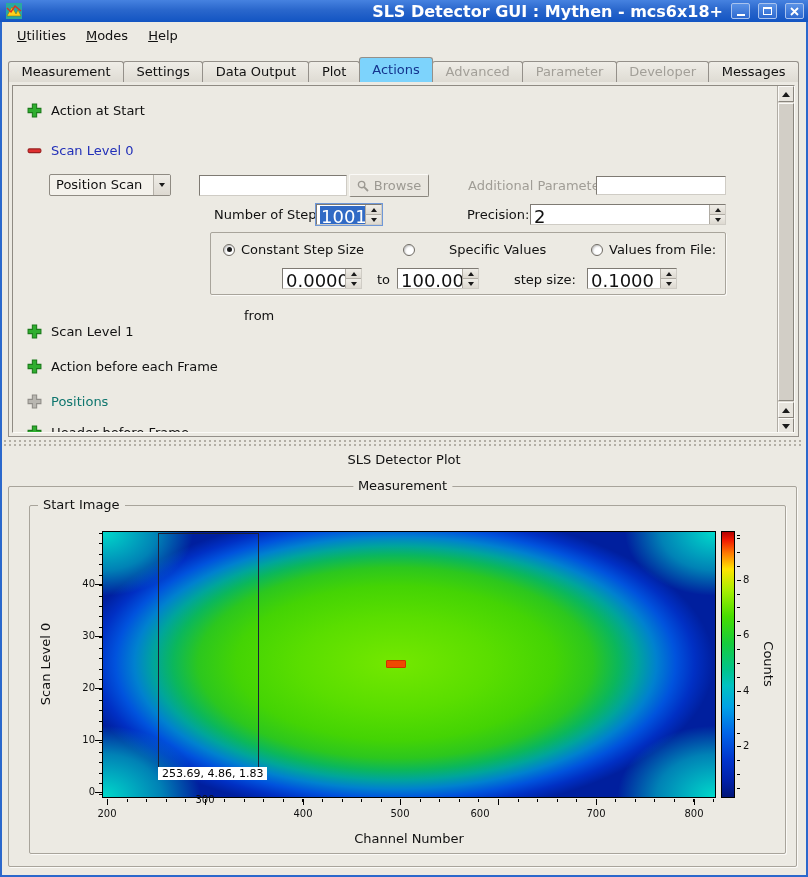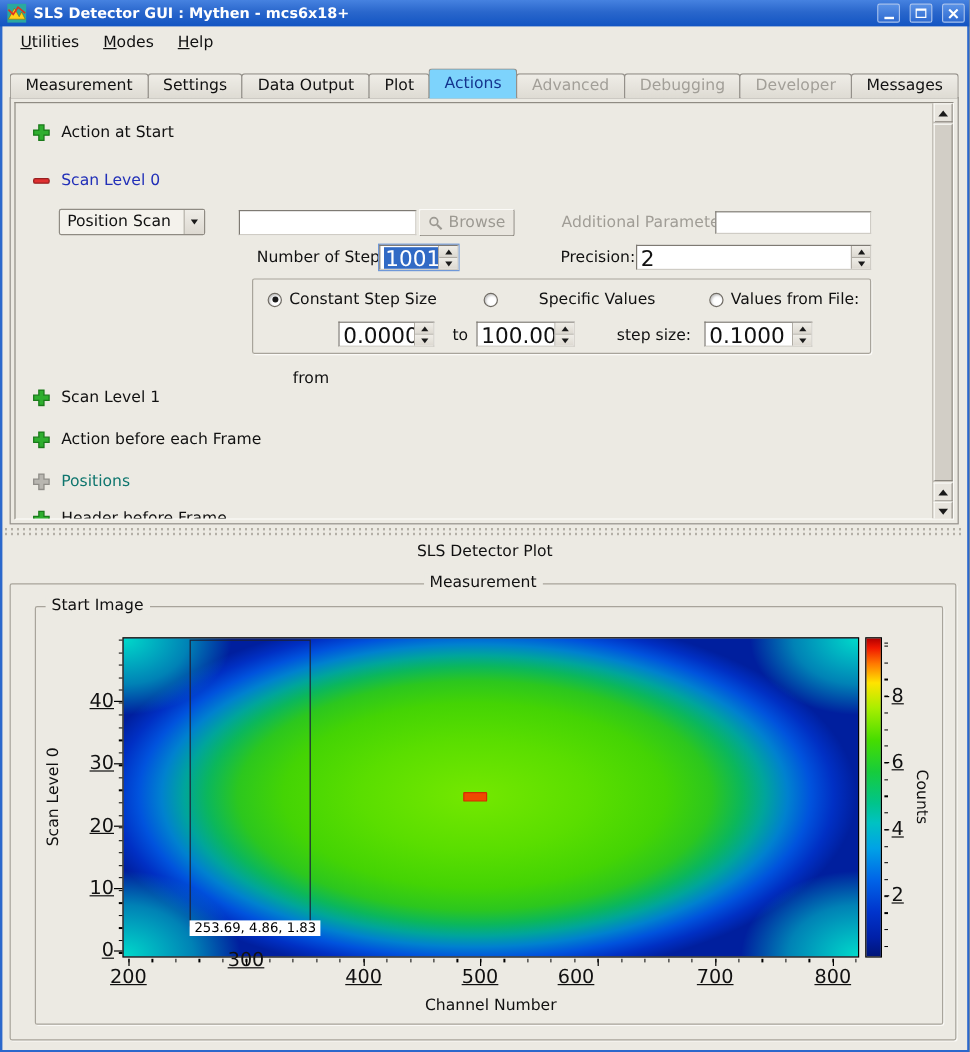--- a/index.html
+++ b/index.html
@@ -11,21 +11,21 @@
     overflow:hidden;
   }
   .abs{position:absolute;}
 
   
   .titlebar{
     position:absolute; top:0; left:0; right:0; height:22px;
     background:linear-gradient(180deg,#4682e0 0%, #2a67cc 45%, #1254c2 100%);
     display:flex; align-items:center; gap:6px; padding:0 4px 0 6px;
   }
-  .titlebar .title{ color:#fff; font-weight:bold; font-size:12px; flex:1; white-space:nowrap;}
+  .titlebar .title{ color:#fff; font-weight:bold; font-size:16px; flex:1; white-space:nowrap;text-align:right;}
   .tb-btn{
     width:19px; height:16px; border:1px solid #a9c3ee; border-radius:2px;
     background:linear-gradient(180deg,#5a92e6,#2e6ad0);
     display:flex; align-items:center; justify-content:center; margin-left:2px;
   }
   .glyph-min{width:8px;height:2px;background:#fff;margin-top:7px;}
   .glyph-max{width:9px;height:8px;border:1px solid #fff;border-top-width:2px;}
 
   
   .menubar{ position:absolute; top:22px; left:0; right:0; height:27px;
@@ -129,21 +129,21 @@
   .zoomrect{ position:absolute; left:55px; top:1px; width:101px; height:239px;
     border:1px solid #1c2238; }
   .tooltip{ position:absolute; left:55px; top:235px; background:#fff; color:#000;
     font-size:11px; padding:0 4px; white-space:nowrap;}
   .colorbar{ position:absolute; left:690px; top:24px; width:14px; height:267px; border:1px solid #000;
     background:linear-gradient(180deg,
       #b40000 0%, #f01800 3%, #ff7a00 8%, #ffe400 14%, #a8ee00 22%,
       #46dd00 32%, #16cc3c 42%, #00c48c 52%, #00c2c2 58%, #00a2e6 66%,
       #0064e8 76%, #0034cc 86%, #0020a8 94%, #001578 100%);}
   .tick{ position:absolute; background:#000;}
-  .ticklabel{ position:absolute; font-size:16px; height:14px; line-height:14px;text-decoration:underline;}
+  .ticklabel{ position:absolute; font-size:10px; height:14px; line-height:14px;}
   .minor-x{ position:absolute; left:71px; top:292px; width:615px; height:3px;
     background:repeating-linear-gradient(90deg,#000 0 1px, transparent 1px 19.55px);
     background-position:5px 0;}
   .minor-y{ position:absolute; left:68px; top:24px; width:3px; height:267px;
     background:repeating-linear-gradient(180deg,#000 0 1px, transparent 1px 10.43px);
     background-position:0 2px;}
   .minor-cb{ position:absolute; left:706px; top:24px; width:3px; height:267px;
     background:repeating-linear-gradient(180deg,#000 0 1px, transparent 1px 13.9px);
     background-position:0 7px;}
   .axis-title{ position:absolute; font-size:13px; white-space:nowrap;}
@@ -181,21 +181,21 @@
     <span class="menu-item">Help</span>
   </div>
 
   <div class="tabbar">
     <span class="tab">Measurement</span>
     <span class="tab">Settings</span>
     <span class="tab">Data Output</span>
     <span class="tab">Plot</span>
     <span class="tab active">Actions</span>
     <span class="tab disabled">Advanced</span>
-    <span class="tab disabled">Debugging</span>
+    <span class="tab disabled">Parameter</span>
     <span class="tab disabled">Developer</span>
     <span class="tab">Messages</span>
   </div>
 
   <div class="tabpane">
     <div class="scrollarea">
 
       <div class="expander abs" style="left:14px; top:16px;">
         <svg width="15" height="15" viewBox="0 0 14 14">
             <path d="M5 1h4v4h4v4H9v4H5V9H1V5h4z" fill="#2fae2f" stroke="#1a7a1a"></path>

